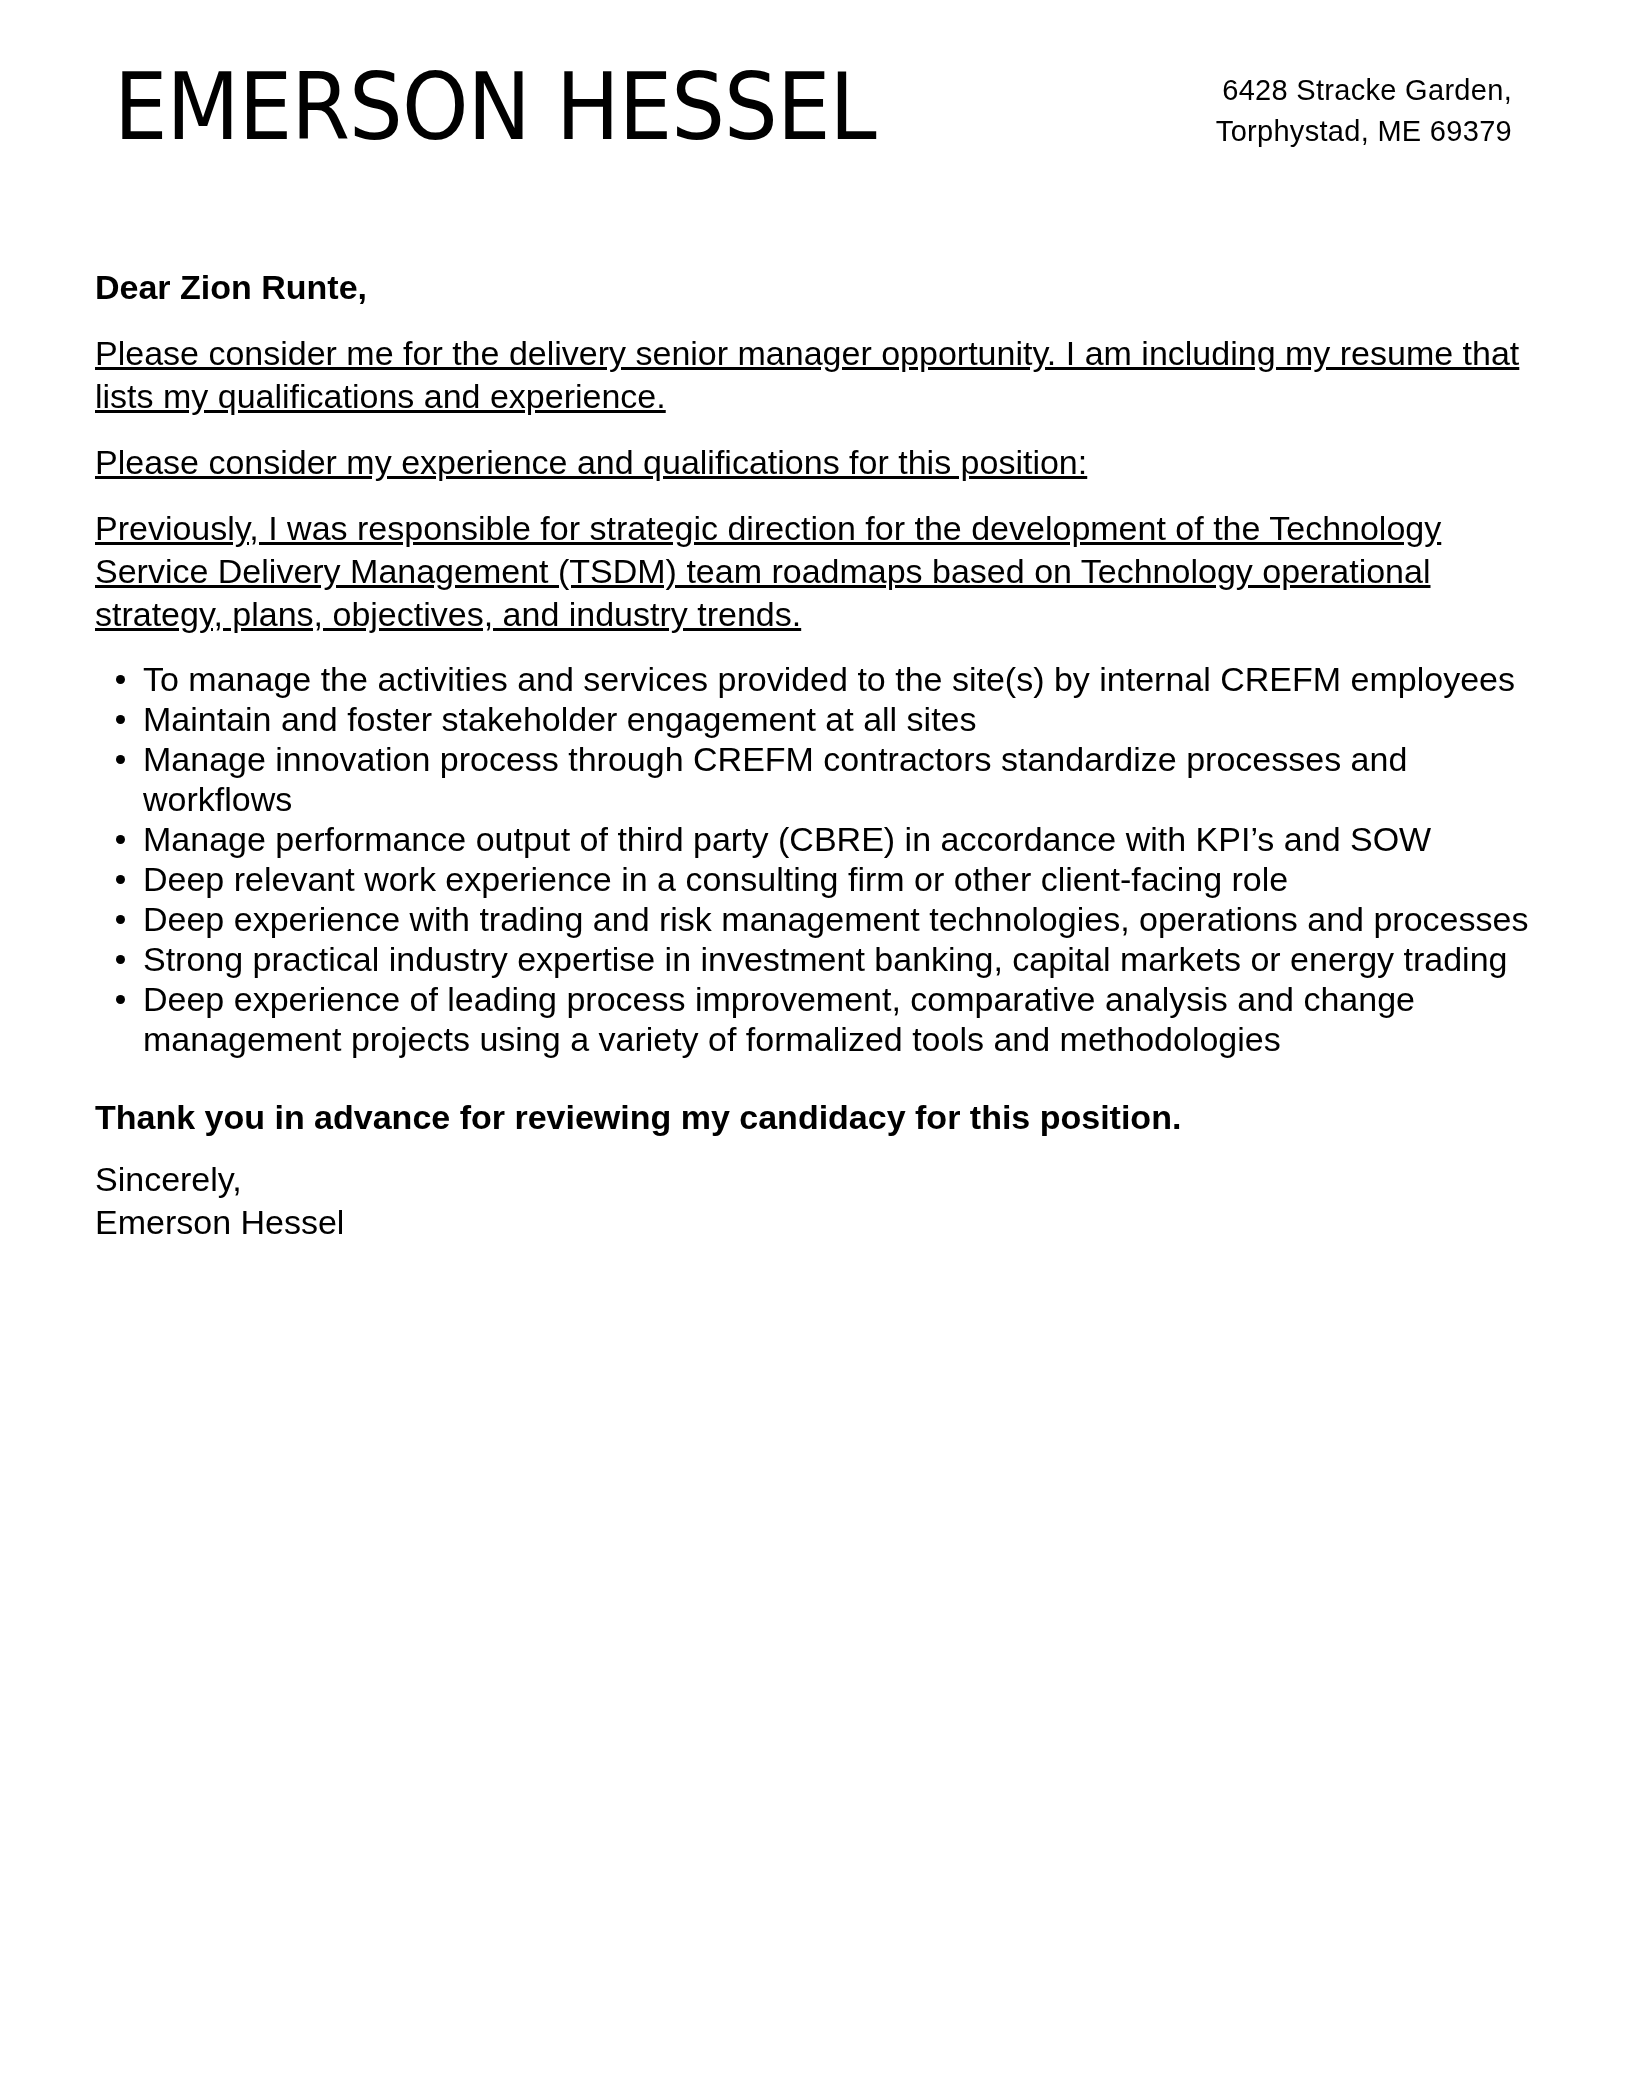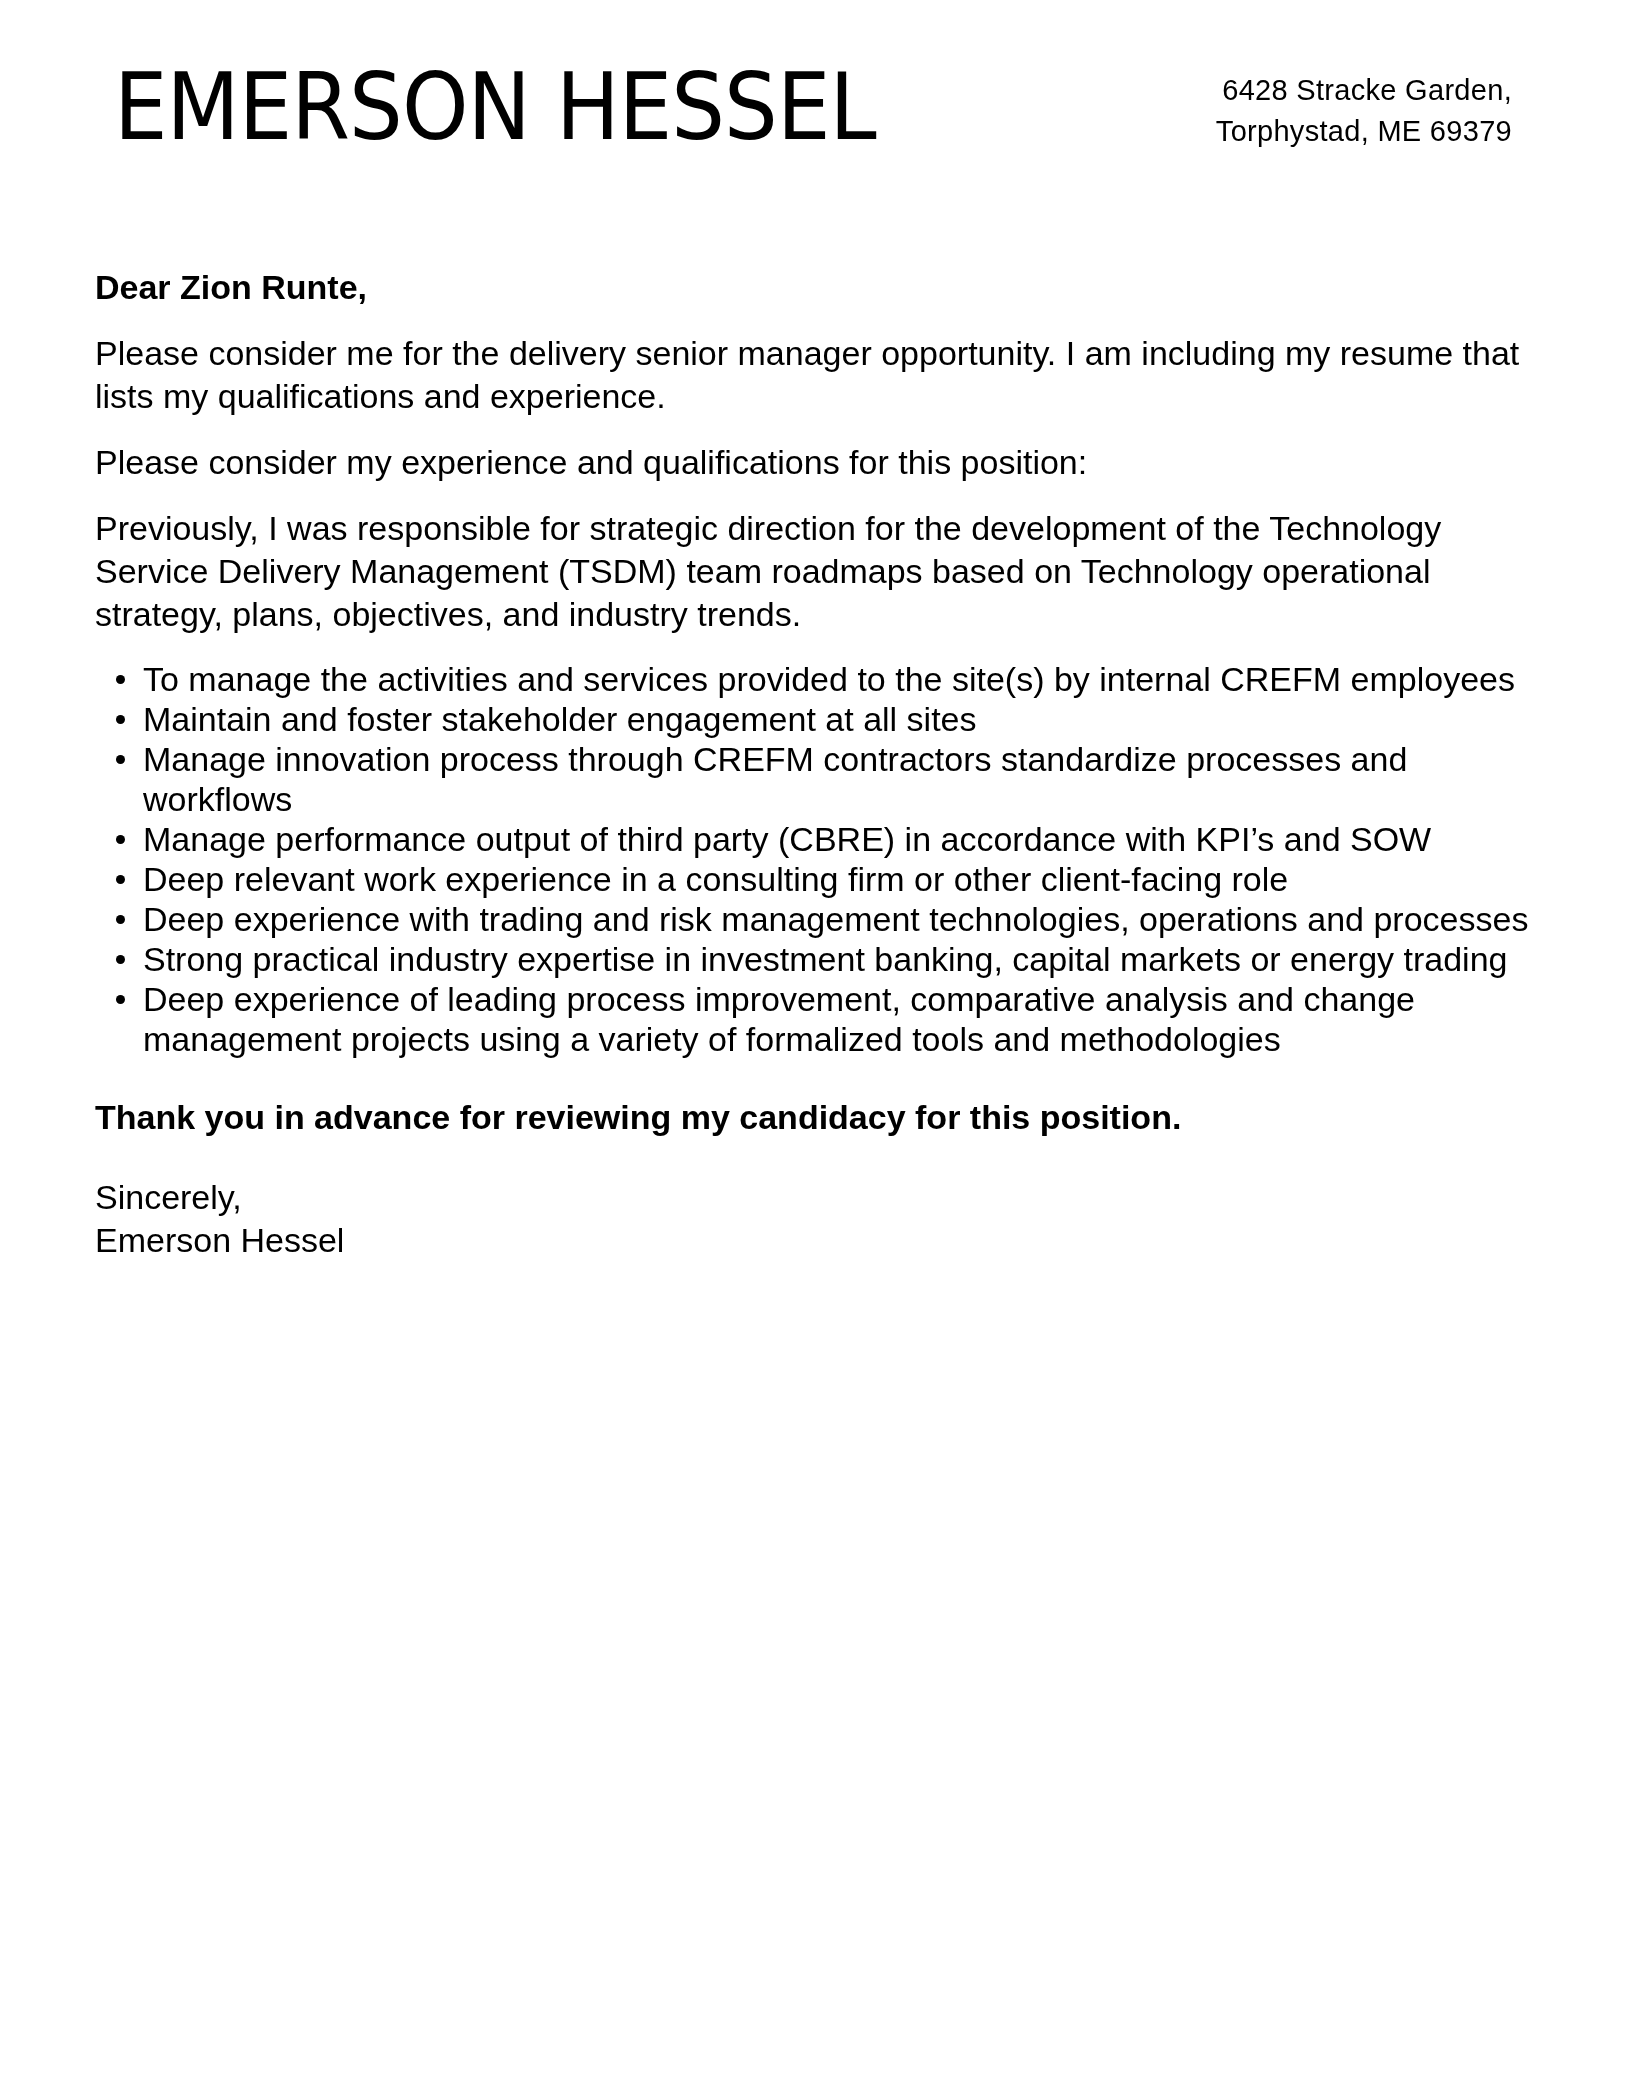--- a/index.html
+++ b/index.html
@@ -14,28 +14,28 @@
       font-family: "DejaVu Sans", "Liberation Sans", sans-serif;
       font-size: 92px; letter-spacing: -1px; line-height: 1; font-weight: 400;
       transform: scaleX(0.92); transform-origin: left top;
     }
     .address {
       position: absolute; right: 120px; top: 70px; text-align: right;
       font-size: 29px; line-height: 41px; letter-spacing: 0.3px;
     }
     .content { position: absolute; left: 95px; top: 266px; width: 1450px; font-size: 34px; line-height: 43px; }
     .greeting { font-weight: 700; margin: 0 0 23px 0; }
-    .para { margin: 0 0 23px 0; }
+    .para { margin: 0 0 23px 0; text-decoration: underline; }
     ul.bullets { margin: 0 0 23px 0; padding: 0 0 0 48px; list-style: none; }
     ul.bullets li { position: relative; line-height: 40px; }
     ul.bullets li .dot {
       position: absolute; left: -27px; top: 16px; width: 9px; height: 9px;
       border-radius: 50%; background: #000;
     }
-    .closing { font-weight: 700; margin: 37px 0 37px 0; }
+    .closing { font-weight: 700; margin: 37px 0 19px 0; }
     .signoff { margin: 0; }
   </style>
 </head>
 <body>
 
 <div class="header">
   <div class="name">EMERSON HESSEL</div>
   <div class="address">
     <div>6428 Stracke Garden,</div>
     <div>Torphystad, ME 69379</div>

